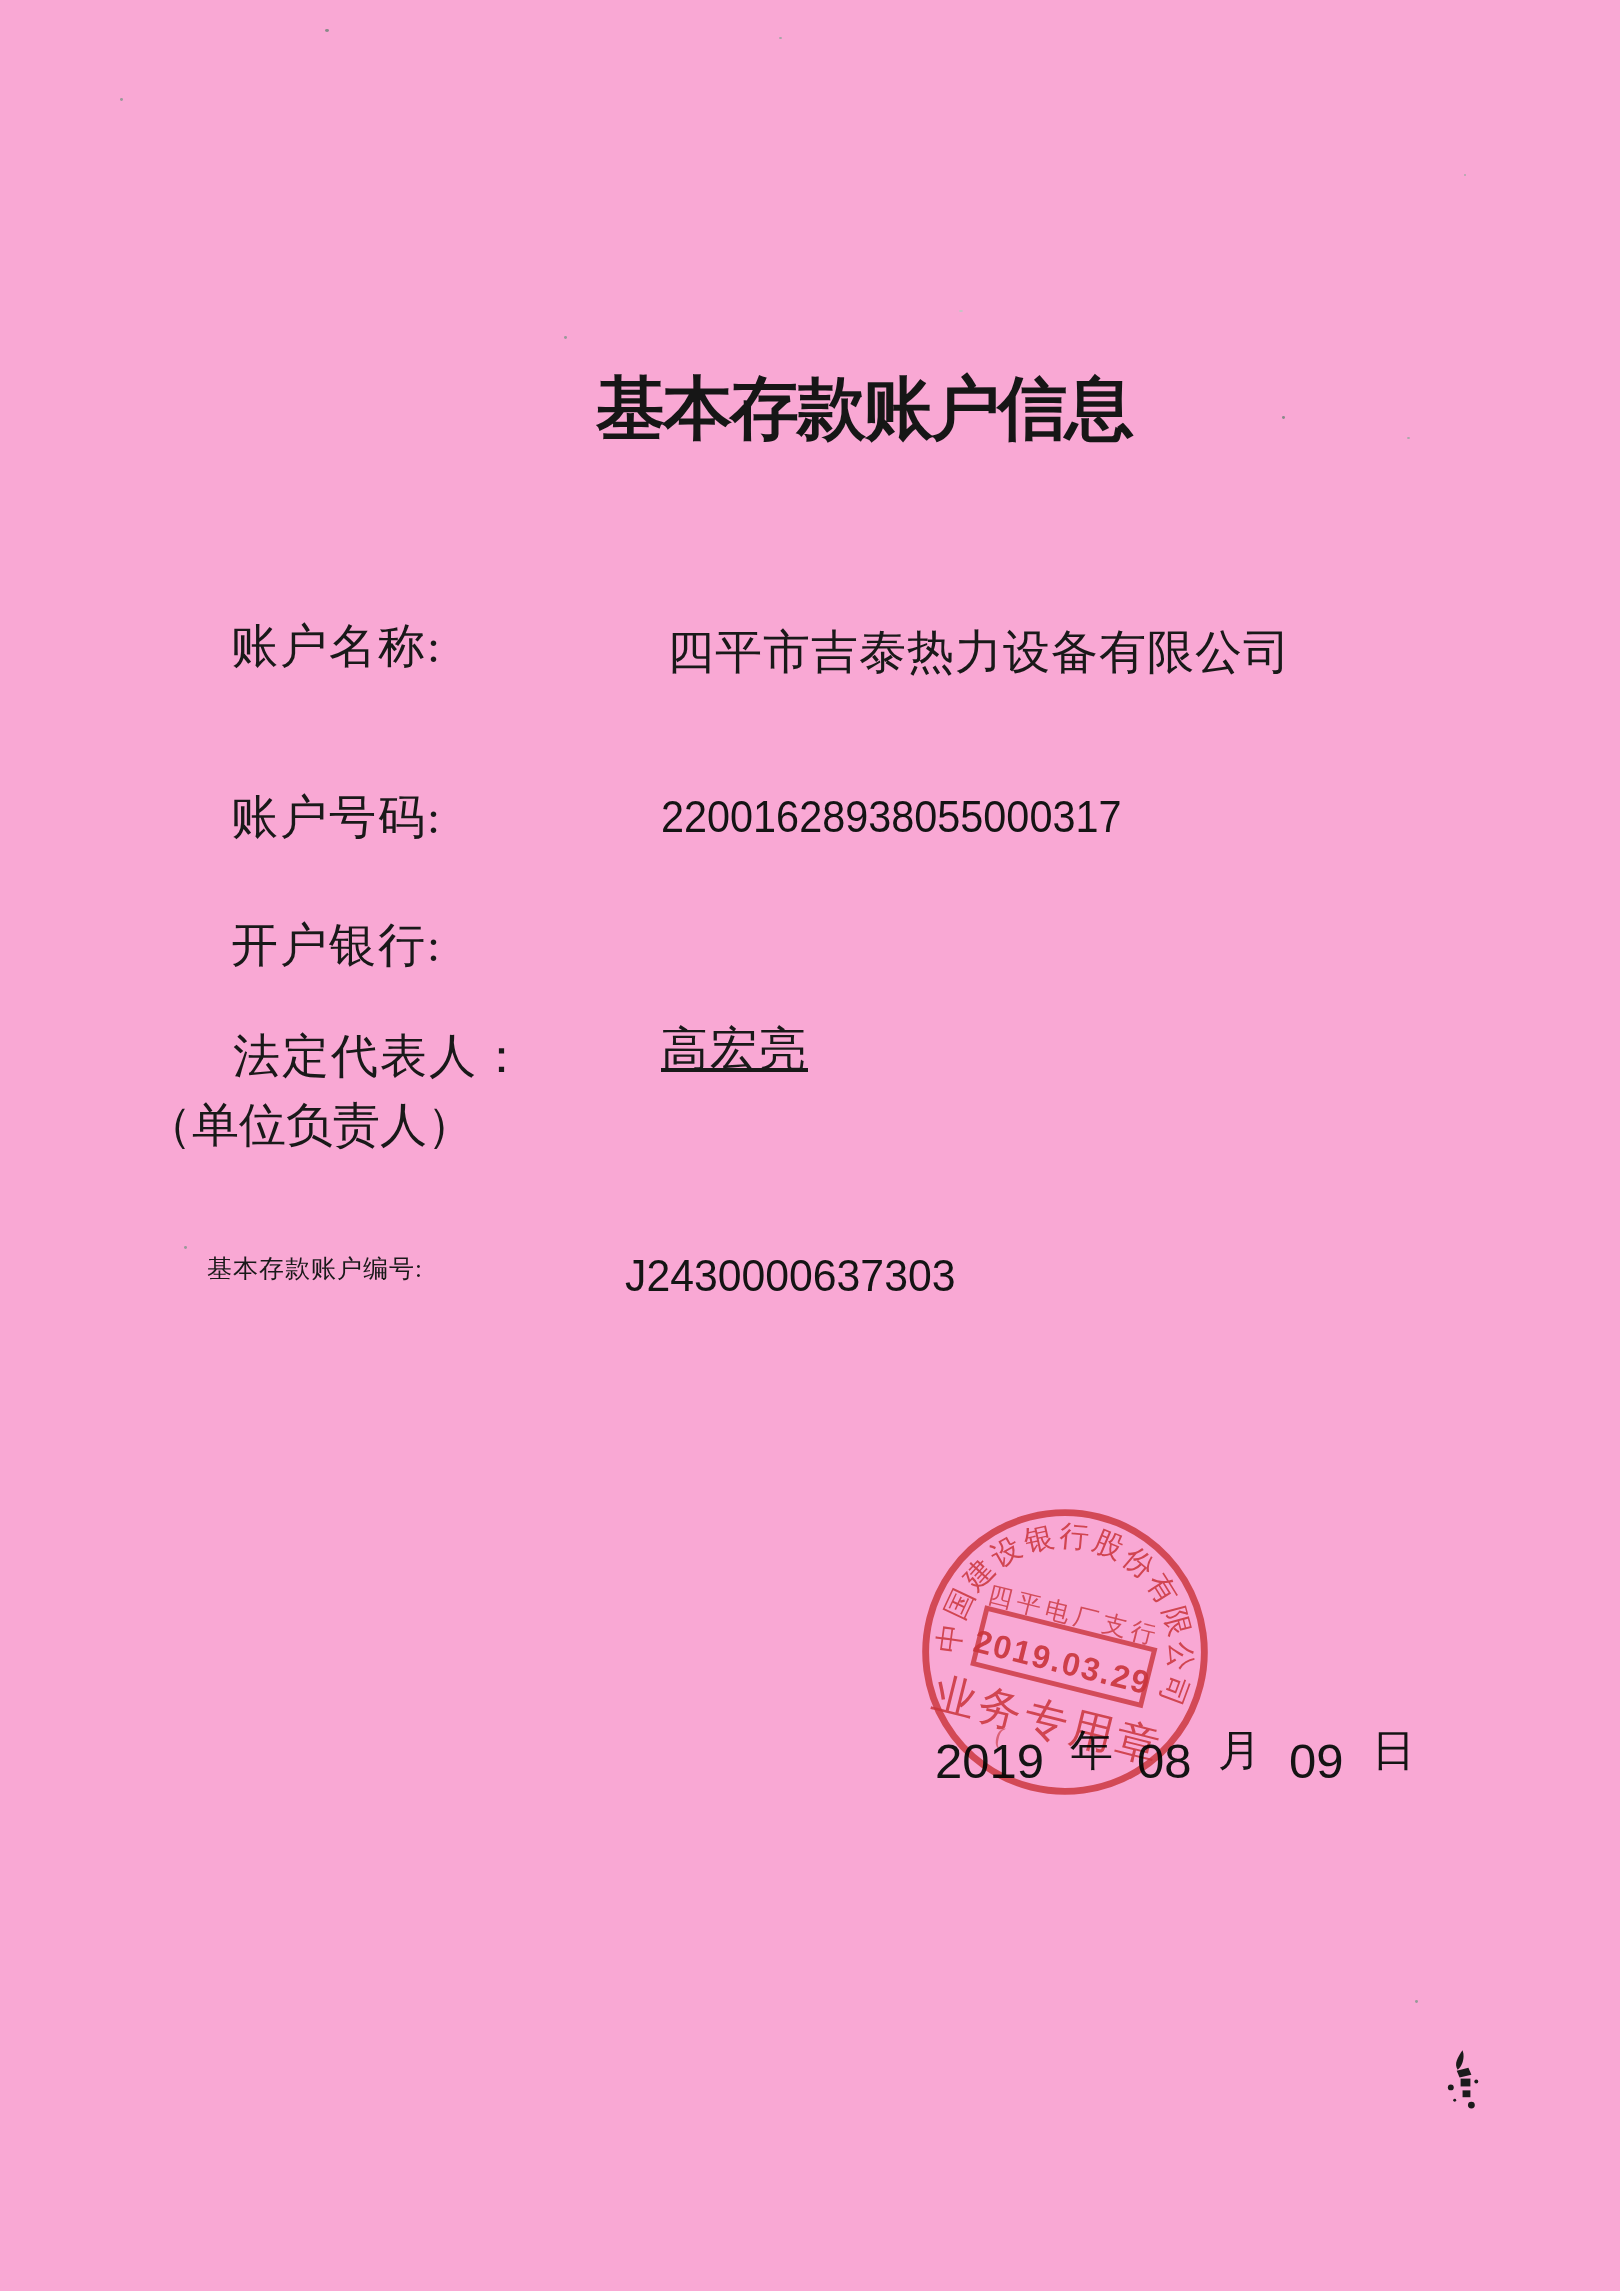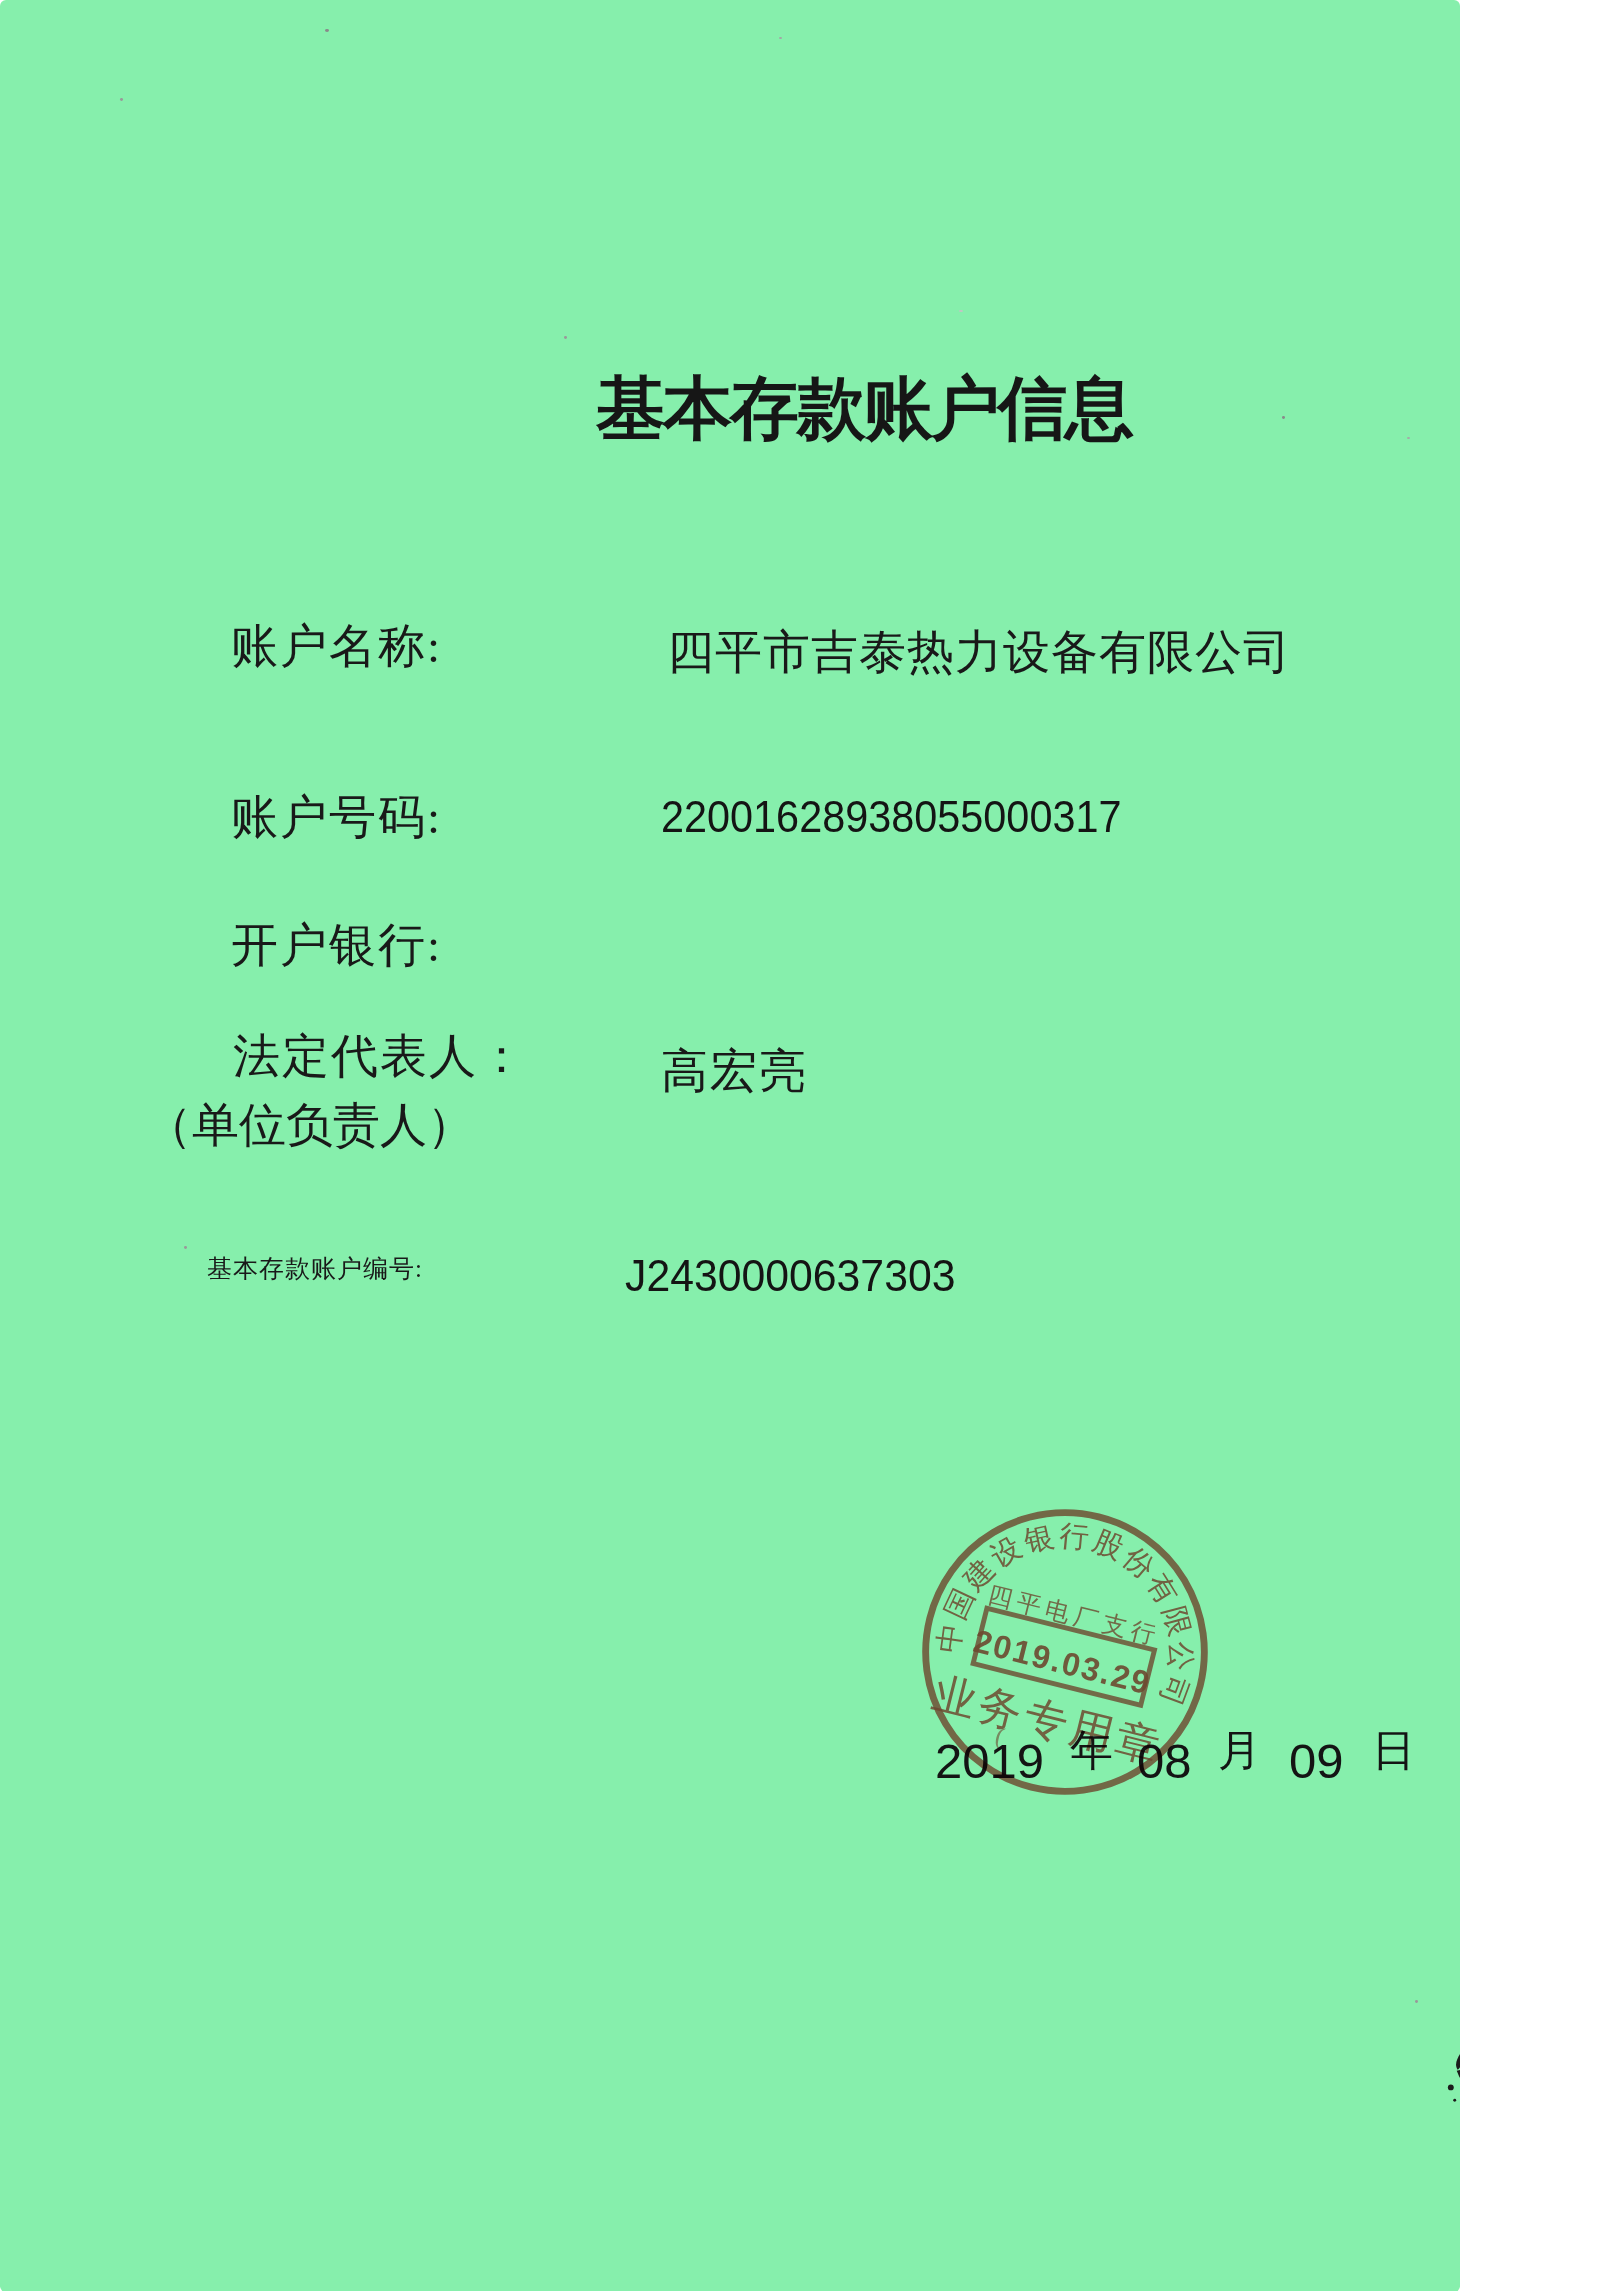--- a/index.html
+++ b/index.html
@@ -1,23 +1,22 @@
 <!DOCTYPE html>
 <html><head>
 <meta charset="utf-8">
 <style>
   html,body{margin:0;padding:0;background:#ffffff;}
   .page{
     position:relative;
-    width:1460px;height:2292px;
-    background:#86efac;
+    width:1620px;height:2292px;
+    background:#f9a8d4;
     overflow:hidden;
     font-family:"Liberation Serif","DejaVu Serif",serif;
     color:#1a1a1a;
-    border-radius:6px;
   }
   .title{
     position:absolute;top:363px;left:864px;transform:translateX(-50%);
     margin:0;font-size:69px;font-weight:700;letter-spacing:-2px;
     white-space:nowrap;color:#161616;
   }
   .label,.value{
     position:absolute;white-space:nowrap;line-height:1;
     font-size:47px;letter-spacing:2px;color:#191919;
   }
@@ -27,21 +26,21 @@
     color:#141414;
   }
   .r1l{left:231px;top:623px;}
   .r1v{left:667px;top:629px;letter-spacing:1px;}
   .r2l{left:231px;top:794px;}
   .r2v{left:661px;top:794px;font-size:45px;}
   .r3l{left:231px;top:922px;text-align:center;}
   .r3v{left:664px;top:925px;letter-spacing:0;}
   .r4l1{left:233px;top:1033px;}
   .r4l2{left:145px;top:1102px;letter-spacing:0;}
-  .r4v{left:661px;top:1048px;}
+  .r4v{left:661px;top:1026px;text-decoration:underline;}
   .r5l{left:207px;top:1256px;font-size:25px;letter-spacing:1px;}
   .r5v{left:625px;top:1253px;font-size:45px;transform:scaleX(0.95);}
   .dt{position:absolute;white-space:nowrap;line-height:1;color:#141414;}
   .dt-num{font-family:"Liberation Sans","DejaVu Sans",sans-serif;font-size:49px;top:1737px;}
   .dt-cjk{font-size:43px;top:1729px;}
   .dt-y{left:935px;} .dt-yu{left:1070px;}
   .dt-m{left:1137px;} .dt-mu{left:1218px;}
   .dt-d{left:1289px;} .dt-du{left:1372px;}
   .stamp{
     position:absolute;left:908px;top:1495px;width:314px;height:314px;

